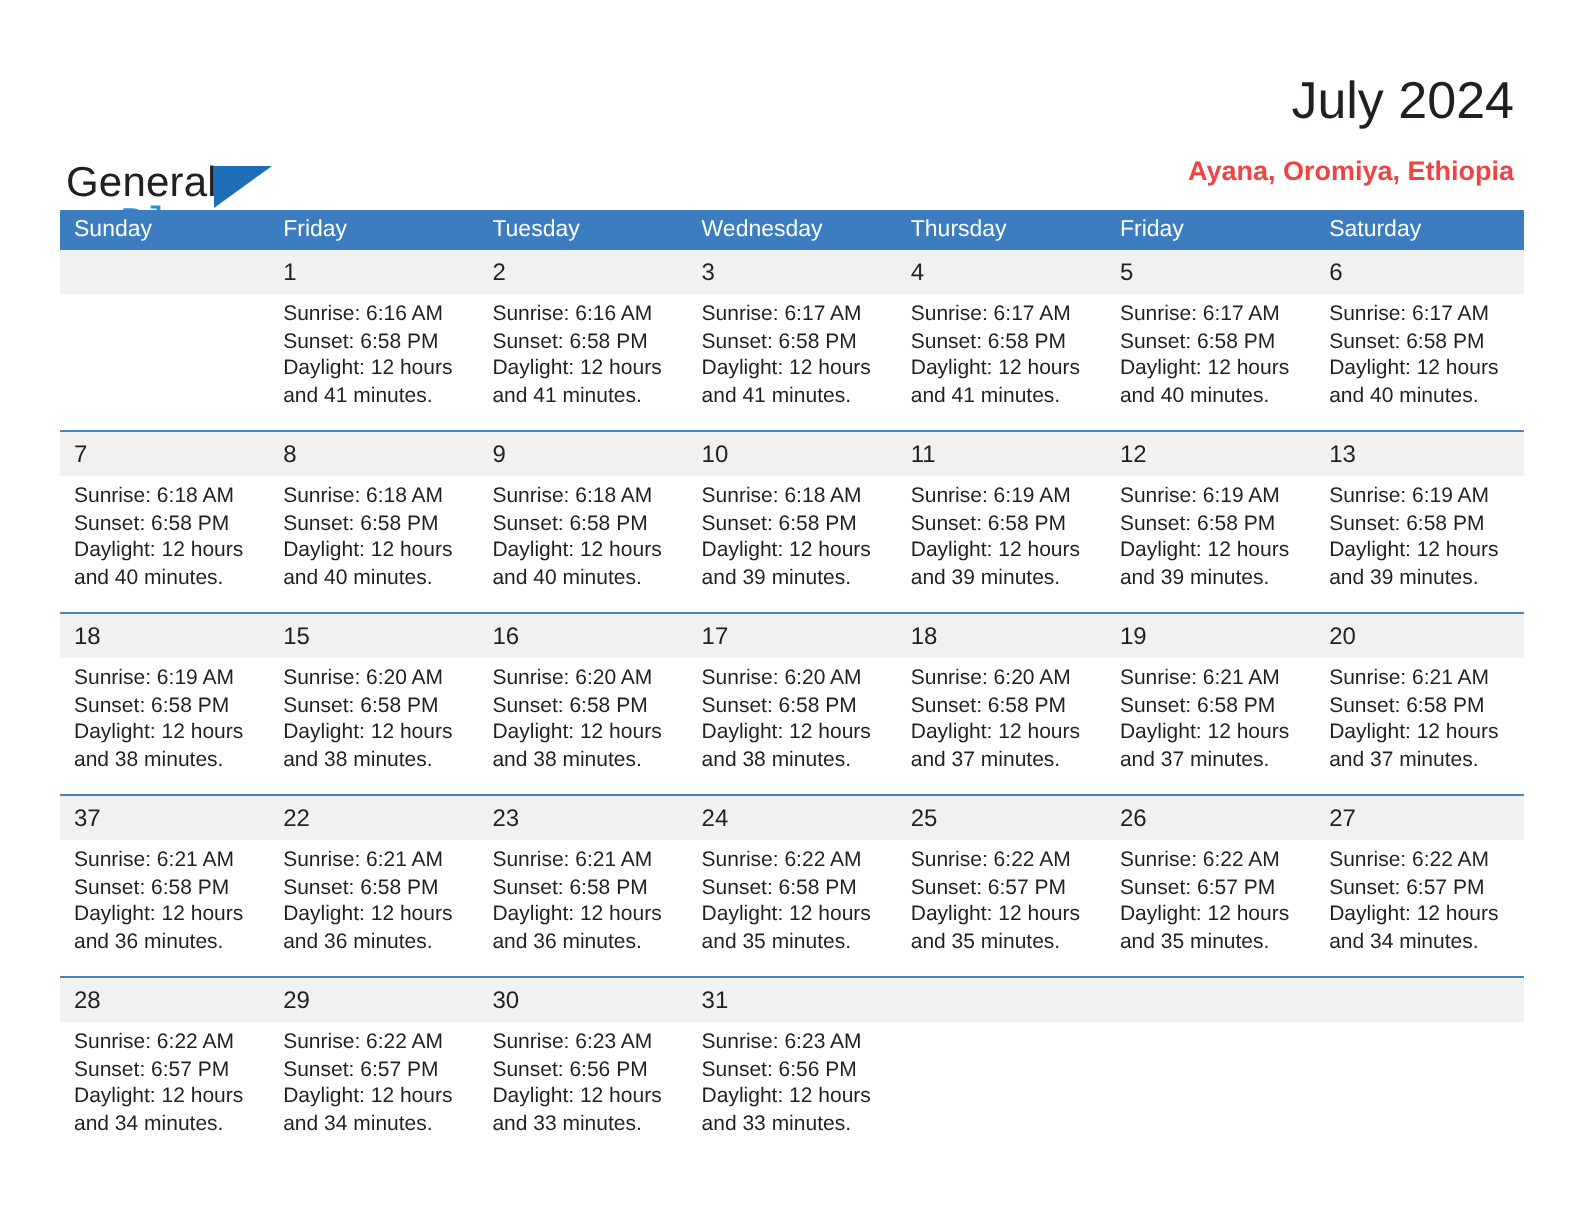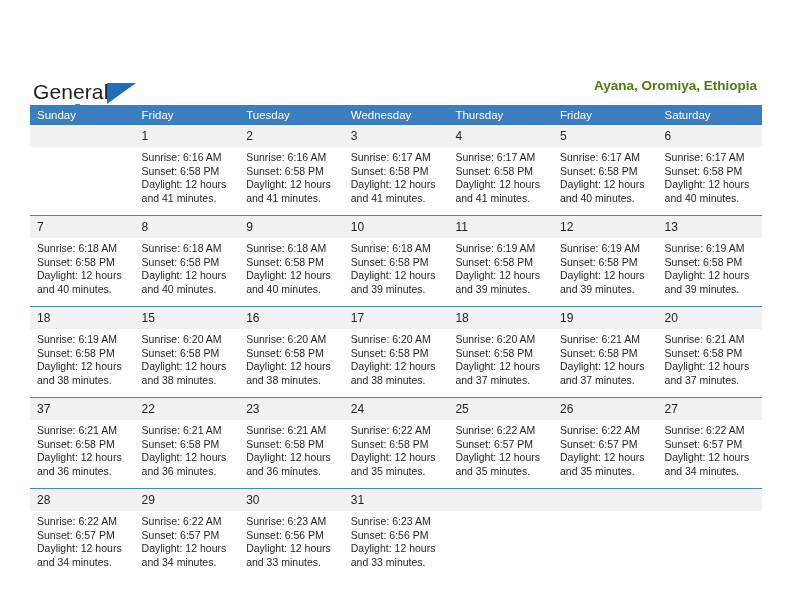--- a/index.html
+++ b/index.html
@@ -71,21 +71,21 @@
     color: #231f20;
     text-align: right;
     white-space: nowrap;
   }
   .cal-subtitle {
     position: absolute;
     right: 35px;
     top: 78px;
     font-size: 13.5px;
     font-weight: bold;
-    color: #4d7c0f;
+    color: #ef4444;
     text-align: right;
     white-space: nowrap;
   }
 
   
   .calendar {
     position: absolute;
     left: 30px;
     top: 105px;
     width: 732px;
@@ -147,20 +147,21 @@
   <div class="header">
 
     <div class="brand">
       <span class="brand-row1">
         <span>General</span>
         <span class="brand-tri"></span>
       </span>
       <span class="brand-row2">Blue</span>
     </div>
 
+    <div class="cal-title">July 2024</div>
     <div class="cal-subtitle">Ayana, Oromiya, Ethiopia</div>
   </div>
 
   <div class="calendar">
     <table class="cal">
       <colgroup>
         <col style="width:104.6px">
           <col style="width:104.6px">
           <col style="width:104.6px">
         <col style="width:104.6px">

